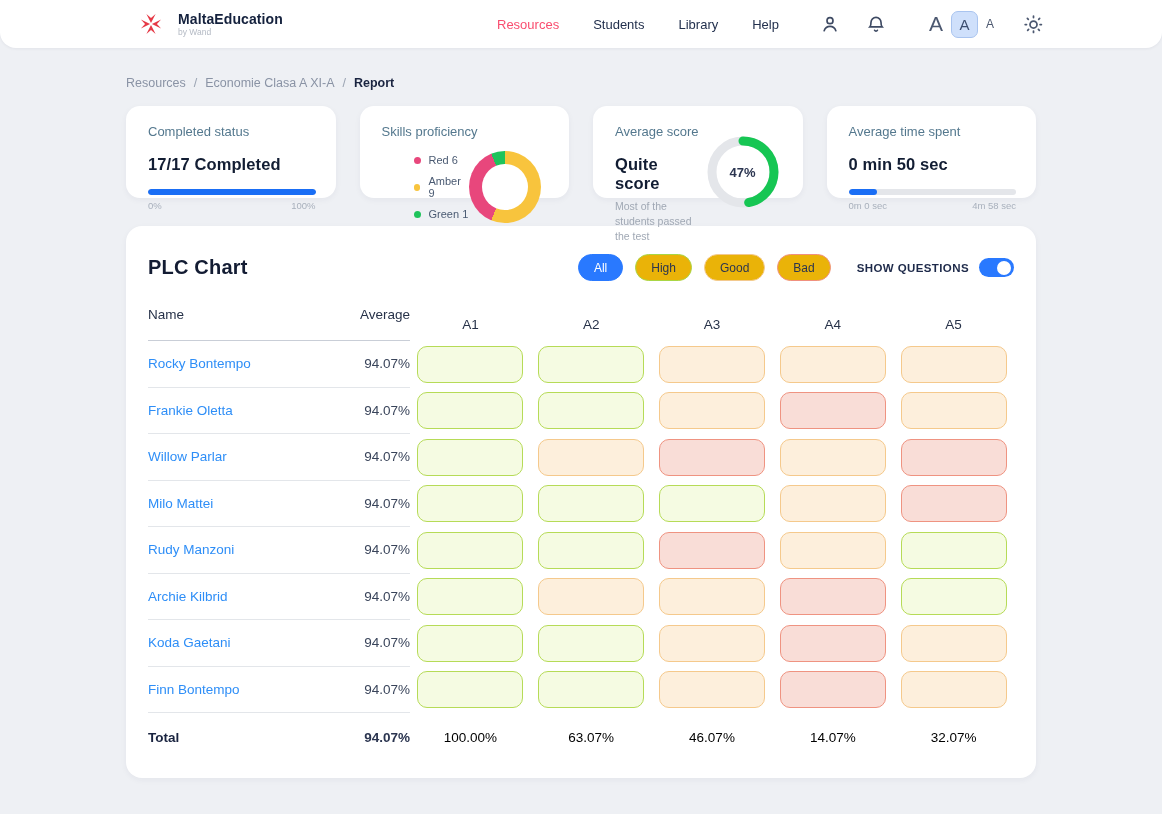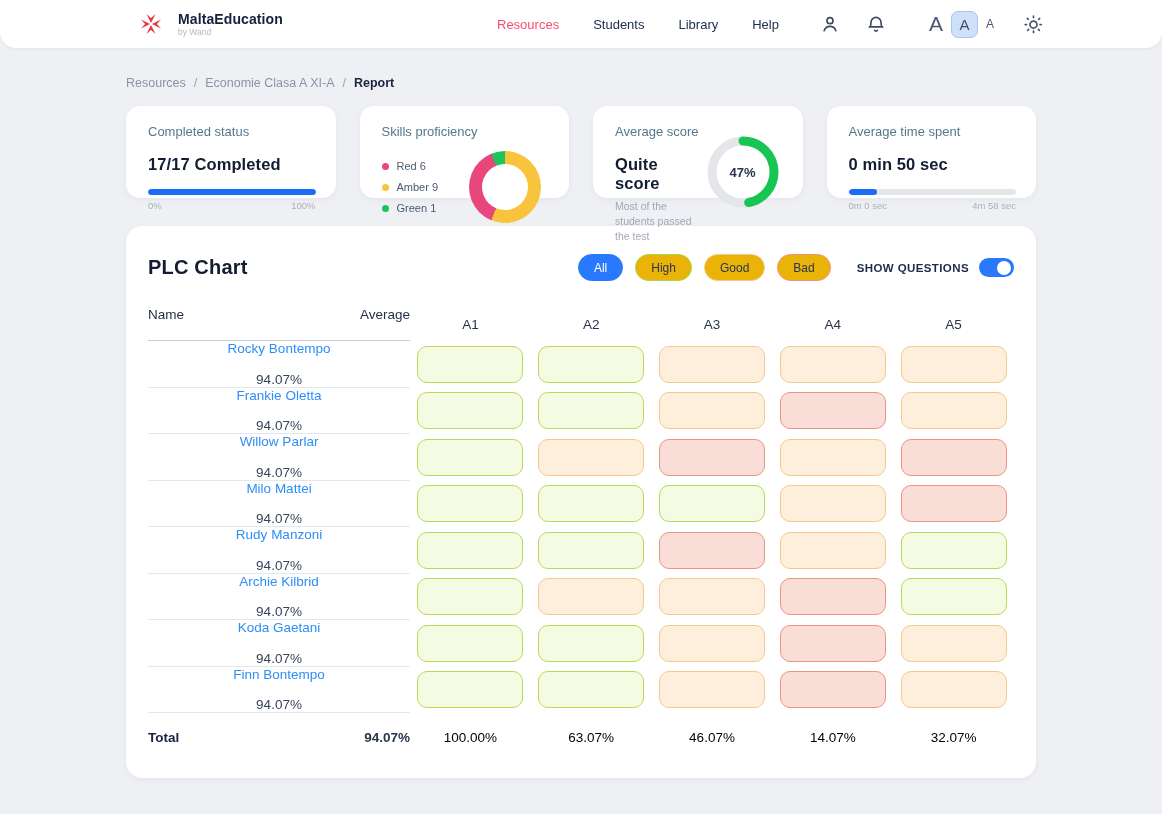--- a/index.html
+++ b/index.html
@@ -53,21 +53,21 @@
     position:relative;
   }
   .card-title { font-size:13px; font-weight:500; color:#54788e; }
   .card-value { font-size:16.5px; font-weight:bold; color:#121d33; margin-top:16px; letter-spacing:.1px; }
   .progress-track { margin-top:15px; height:6px; border-radius:3px; background:#e4e6ea; overflow:hidden; }
   .progress-fill { height:100%; border-radius:3px; background:#1a6ef5; }
   .range-labels { margin-top:5px; display:flex; justify-content:space-between; font-size:9.5px; color:#a8b0bc; }
   
   .skills-body { display:flex; align-items:center; margin-top:12px; }
   .legend { display:flex; flex-direction:column; gap:9px; }
-  .legend-item { display:flex; align-items:center; gap:8px; font-size:11px; color:#4a5a72; }
+  .legend-item { display:flex; align-items:center; gap:8px; font-size:11px; color:#4a5a72;margin-left:32px; }
   .legend-dot { width:7px; height:7px; border-radius:50%; }
   .donut { width:72px; height:72px; border-radius:50%; margin-left:auto; margin-right:8px; position:relative; }
   .donut::after { content:""; position:absolute; inset:13px; background:#fff; border-radius:50%; }
   
   .score-body { display:flex; margin-top:0; }
   .score-left { flex:1; }
   .score-sub { margin-top:6px; font-size:10.5px; line-height:1.45; color:#a0a8b4; max-width:110px; }
   .gauge-wrap { position:relative; width:76px; height:76px; margin-top:10px; margin-right:2px; }
   .gauge-label { position:absolute; inset:0; display:flex; align-items:center; justify-content:center; font-size:13px; font-weight:bold; color:#2b3550; }
   
@@ -88,31 +88,31 @@
   .pill.all { background:#2979ff; color:#fff; border-color:#2979ff; }
   .pill.high { border-color:#a9d645; }
   .pill.good { border-color:#f3c98e; }
   .pill.bad  { border-color:#f0907f; }
   .show-q { margin-left:26px; display:flex; align-items:center; gap:10px; }
   .show-q-label { font-size:11.5px; font-weight:bold; color:#1e2a4a; letter-spacing:.4px; }
   .toggle { width:35px; height:19px; border-radius:10px; background:#2979ff; position:relative; cursor:pointer; }
   .toggle-knob { position:absolute; top:2.5px; right:3px; width:14px; height:14px; border-radius:50%; background:#fff; }
   
   .ptable { margin-top:26px; }
-  .trow, .thead-row, .total-row { display:flex; align-items:center;justify-content:flex-end; }
+  .trow, .thead-row, .total-row { display:flex; align-items:center; }
   .row-left {
     width:262px; flex:0 0 auto; height:100%;
     display:flex; align-items:center; justify-content:space-between;
   }
   .thead-row { height:34px; }
   .thead-row .row-left { border-bottom:1px solid #c9ced7; height:100%; align-items:flex-start; }
   .col-h { font-size:13.5px; font-weight:500; color:#273249; }
   .acol { flex:1 1 0; display:flex; align-items:center; justify-content:center; }
   .trow { height:46.5px; }
-  .trow .row-left { border-bottom:1px solid #e3e6ea;flex-direction:column; }
+  .trow .row-left { border-bottom:1px solid #e3e6ea; }
   .student-link { font-size:13.5px; font-weight:500; color:#2e8ef7; text-decoration:none; cursor:pointer; }
   .avg-val { font-size:13.5px; color:#39445a; }
   .cell { width:106px; height:37px; border-radius:10px; border:1.5px solid; cursor:pointer; }
   .cell.green { background:#f5fbe2; border-color:#b6db57; }
   .cell.amber { background:#fdefdc; border-color:#f5c98c; }
   .cell.red   { background:#f9ddd7; border-color:#ef9381; }
   .total-row { height:48px; }
   .total-label { font-size:13.5px; font-weight:bold; color:#1a2440; }
   .total-avg { font-size:13.5px; font-weight:bold; color:#2b3550; }
   .total-val { font-size:13.5px; font-weight:500; color:#000000; }

